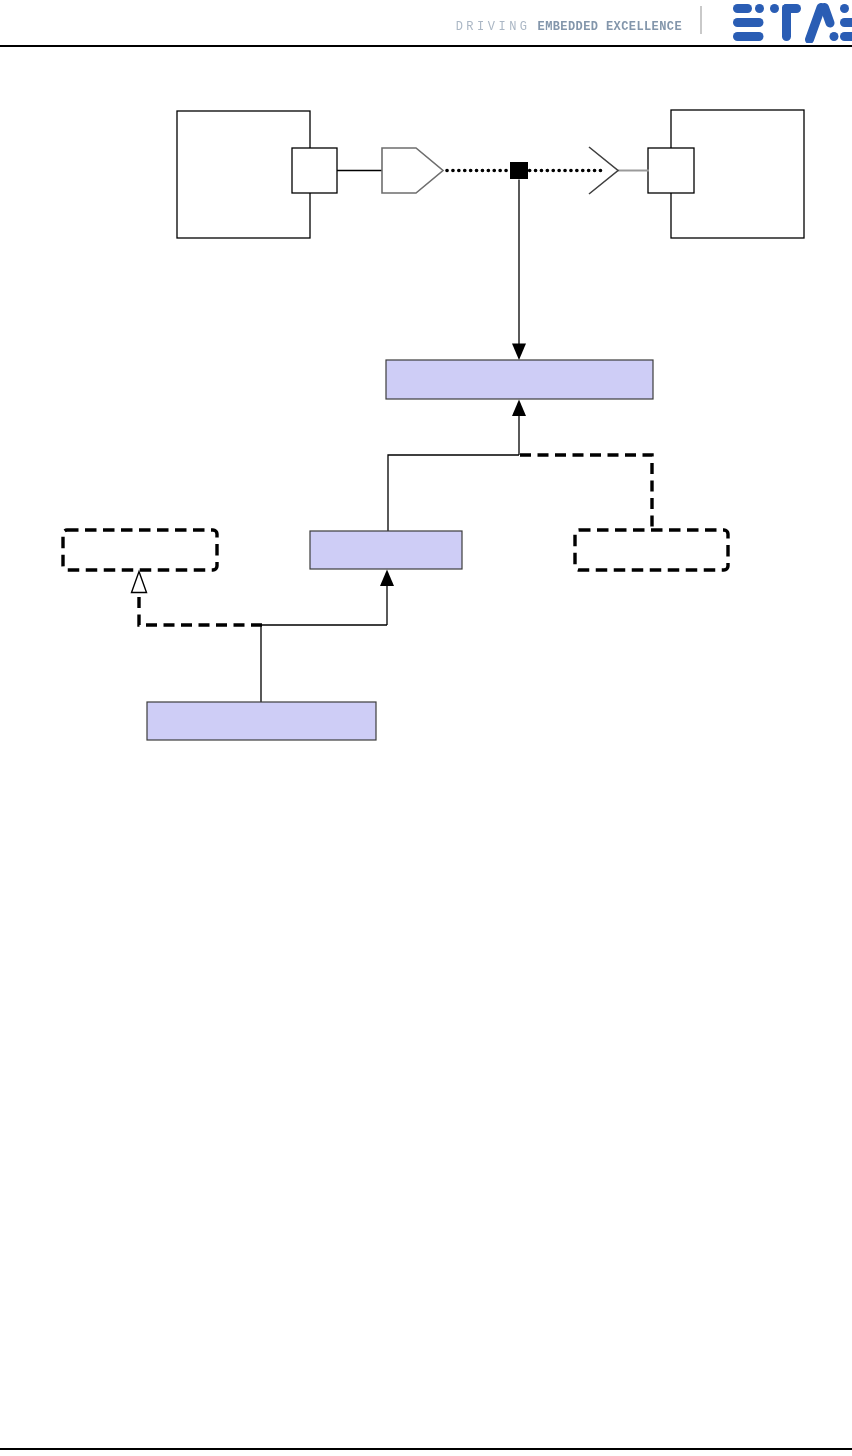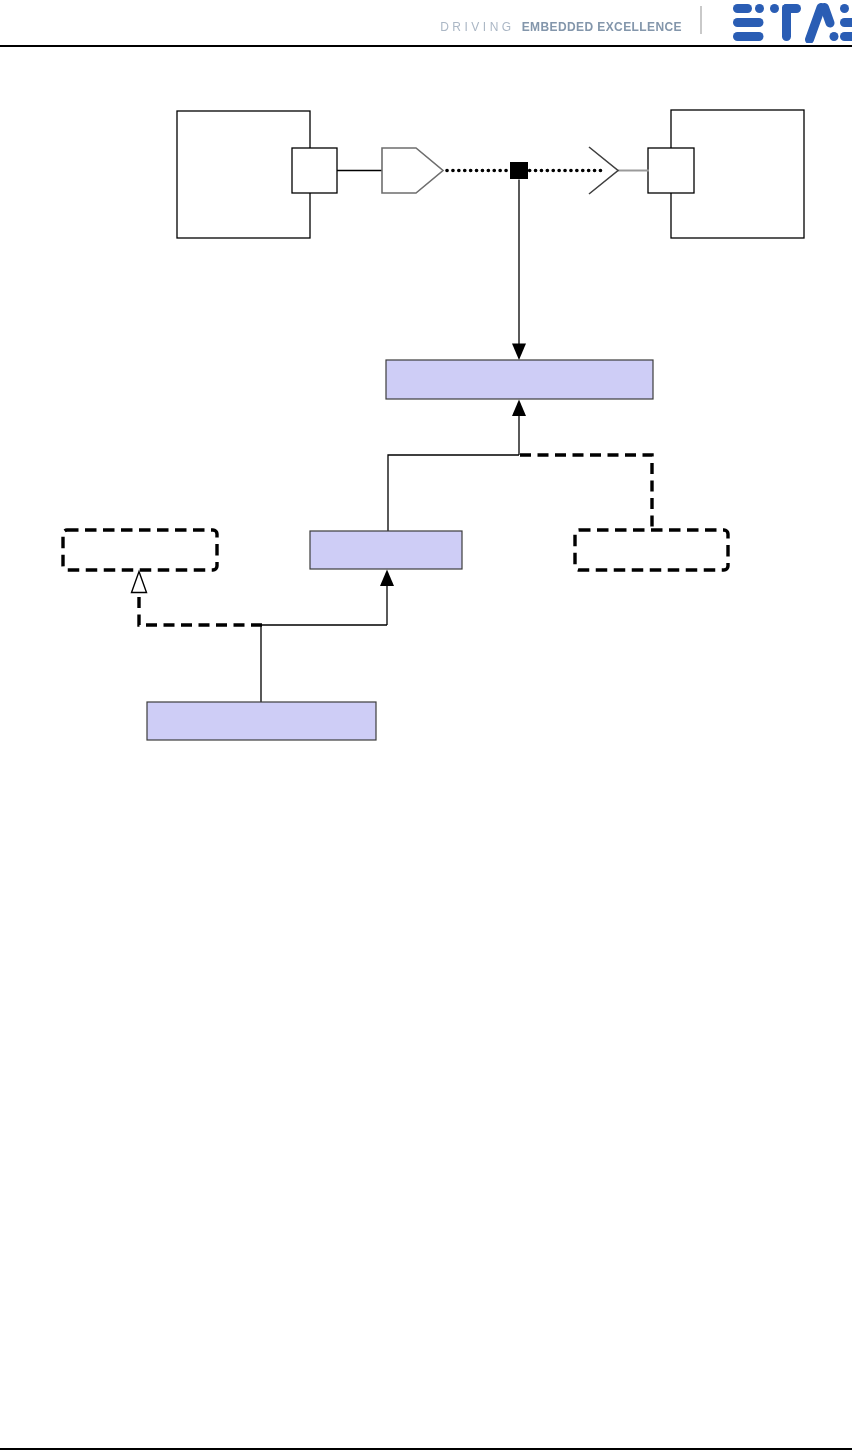--- a/index.html
+++ b/index.html
@@ -2,21 +2,21 @@
 <html style="--logo-blue: #2a5db4; --tagline-light: #abb7c5; --tagline-bold: #8396ab; --separator: #c9c9c9; --rule: #000000; --diagram-line: #000000; --box-fill: #cecdf6; --box-border: #3c3c3c;"><head>
 <meta charset="utf-8">
 <style>
   html, body { margin: 0; padding: 0; background: #ffffff; }
   .page {
     position: relative;
     width: 852px;
     height: 1456px;
     background: #ffffff;
     overflow: hidden;
-    font-family: Liberation Sans, sans-serif;
+    font-family: Liberation Mono, monospace;
   }
 
   
   .tagline {
     position: absolute;
     top: 20px;
     left: 0;
     width: 682px;
     text-align: right;
     font-size: 12px;

